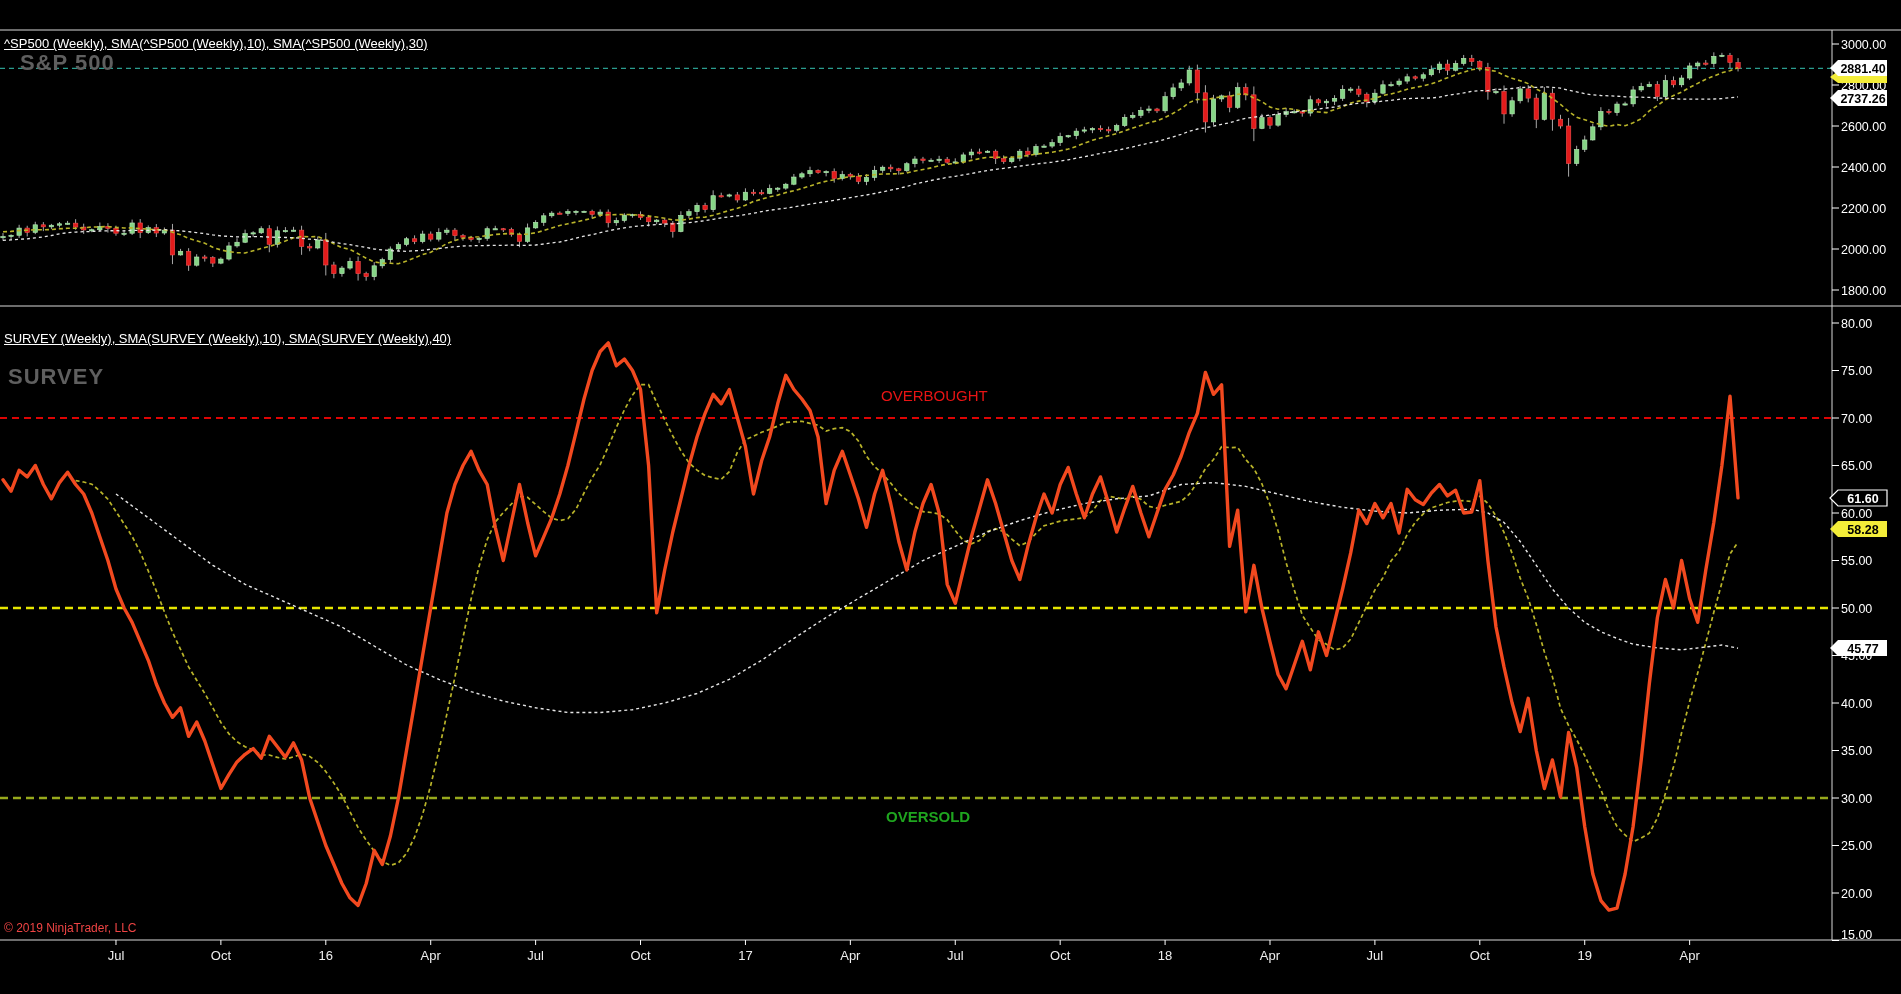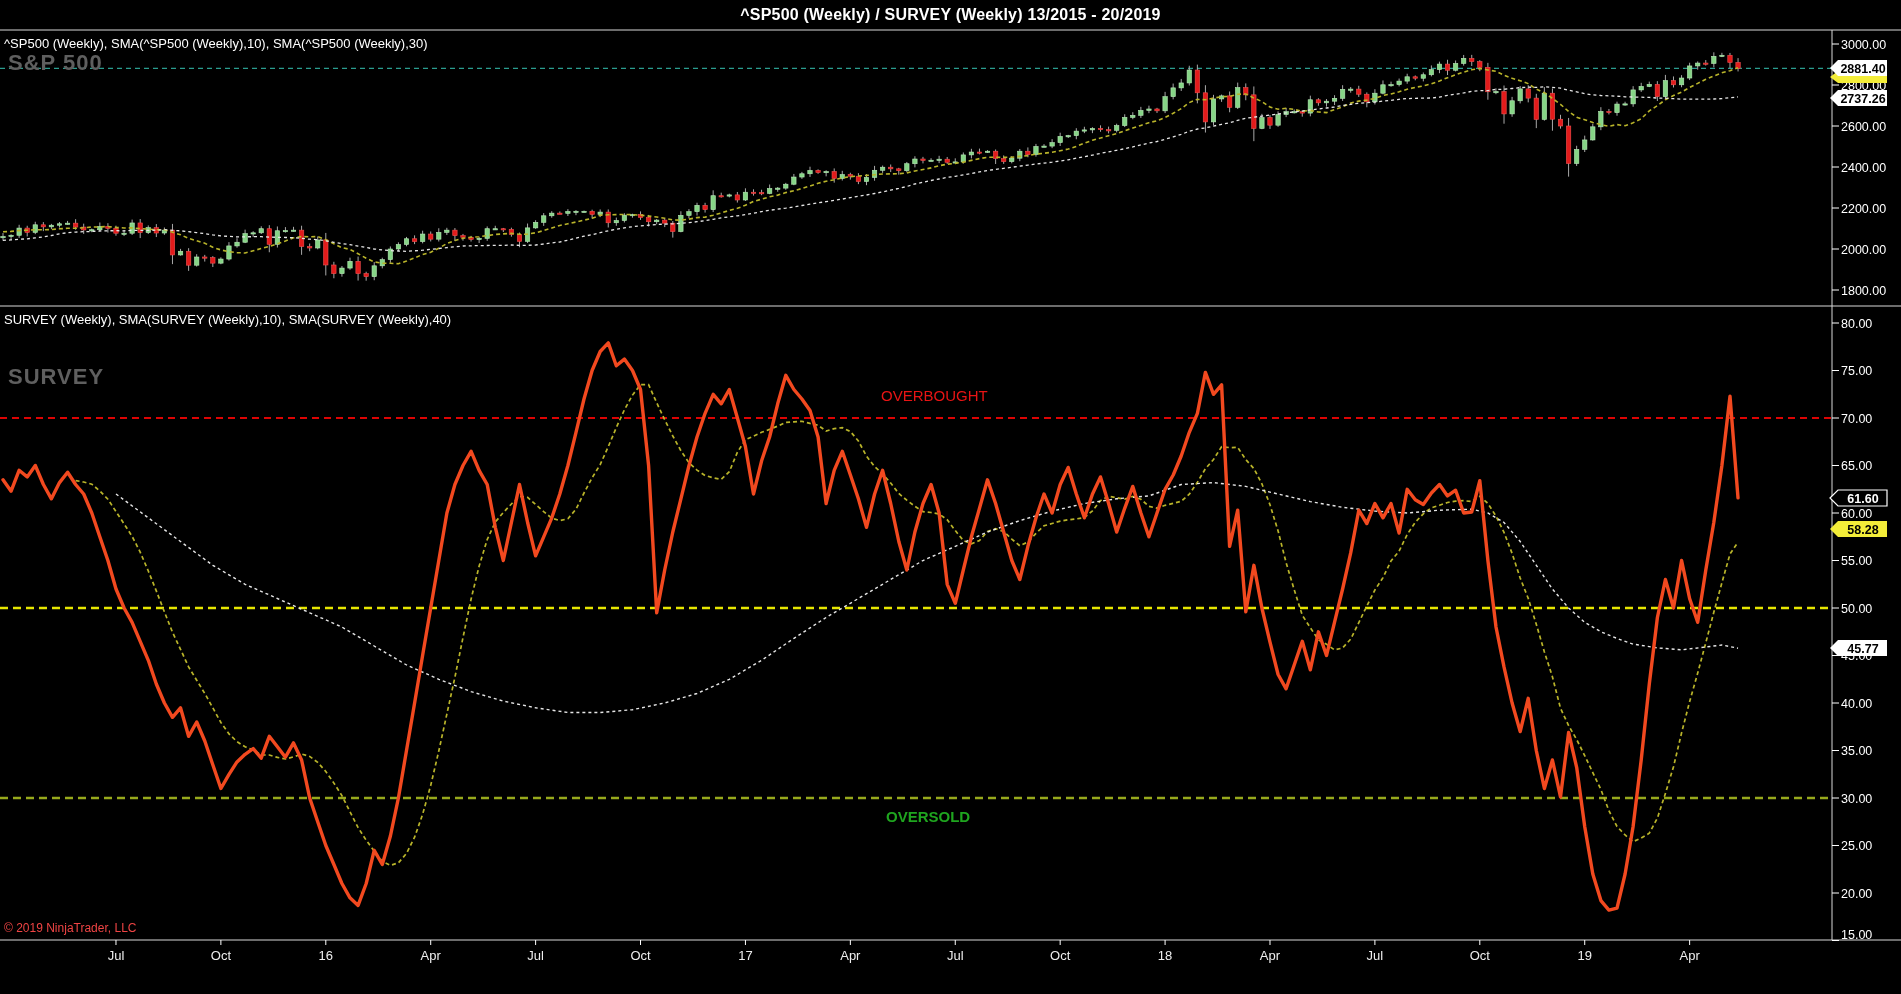--- a/index.html
+++ b/index.html
@@ -1,24 +1,24 @@
 <!DOCTYPE html>
 <html><head>
 <meta charset="utf-8">
 <style>
   html,body{margin:0;padding:0;background:#000;}
   .screen{position:relative;width:1901px;height:994px;background:#000;overflow:hidden;
           font-family:"Liberation Sans",sans-serif;}
   .titlebar{position:absolute;left:0;top:3px;width:1901px;height:24px;text-align:center;
             color:#fff;font-size:16px;font-weight:700;line-height:24px;letter-spacing:.2px;}
-  .legend{position:absolute;left:4px;color:#fff;font-size:13px;white-space:pre;}
+  .legend{position:absolute;left:4px;color:#fff;font-size:13px;white-space:pre;text-decoration:underline;}
   .legend.top{top:36px;}
-  .legend.bot{top:312px;}
+  .legend.bot{top:331px;}
   .watermark{position:absolute;left:8px;color:#5f5f5f;font-size:22px;font-weight:700;letter-spacing:1px;}
-  .watermark.top{top:50px;}
+  .watermark.top{top:50px;margin-left:12px;}
   .watermark.bot{top:336px;margin-top:28px;}
   .ob-label{position:absolute;left:881px;top:387px;color:#e81414;font-size:15px;font-weight:400;}
   .os-label{position:absolute;left:886px;top:808px;color:#1fa51f;font-size:15px;font-weight:700;}
   .copyright{position:absolute;left:4px;top:921px;color:#ef4444;font-size:12px;}
   svg{position:absolute;left:0;top:0;}
   #tags{pointer-events:none;}
   text{font-family:"Liberation Sans",sans-serif;}
 </style>
 </head>
 <body>
@@ -550,21 +550,20 @@
         <text x="1374.9" y="960" fill="#eee" font-size="13" text-anchor="middle">Jul</text>
         <line x1="1479.81" y1="940" x2="1479.81" y2="945" stroke="#fff" stroke-width="1"></line>
         <text x="1479.81" y="960" fill="#eee" font-size="13" text-anchor="middle">Oct</text>
         <line x1="1584.72" y1="940" x2="1584.72" y2="945" stroke="#fff" stroke-width="1"></line>
         <text x="1584.72" y="960" fill="#eee" font-size="13" text-anchor="middle">19</text>
         <line x1="1689.63" y1="940" x2="1689.63" y2="945" stroke="#fff" stroke-width="1"></line>
         <text x="1689.63" y="960" fill="#eee" font-size="13" text-anchor="middle">Apr</text>
       </g>
     </svg>
 
-  <div class="titlebar">^SP500 (Weekly) / SURVEY (Weekly)  13/2015 - 20/2019</div>
   <div class="legend top">^SP500 (Weekly), SMA(^SP500 (Weekly),10), SMA(^SP500 (Weekly),30)</div>
   <div class="watermark top">S&amp;P 500</div>
   <div class="legend bot">SURVEY (Weekly), SMA(SURVEY (Weekly),10), SMA(SURVEY (Weekly),40)</div>
   <div class="watermark bot">SURVEY</div>
   <div class="ob-label">OVERBOUGHT</div>
   <div class="os-label">OVERSOLD</div>
   <div class="copyright">© 2019 NinjaTrader, LLC</div>
 
   <svg id="tags" width="1901" height="994">
 

